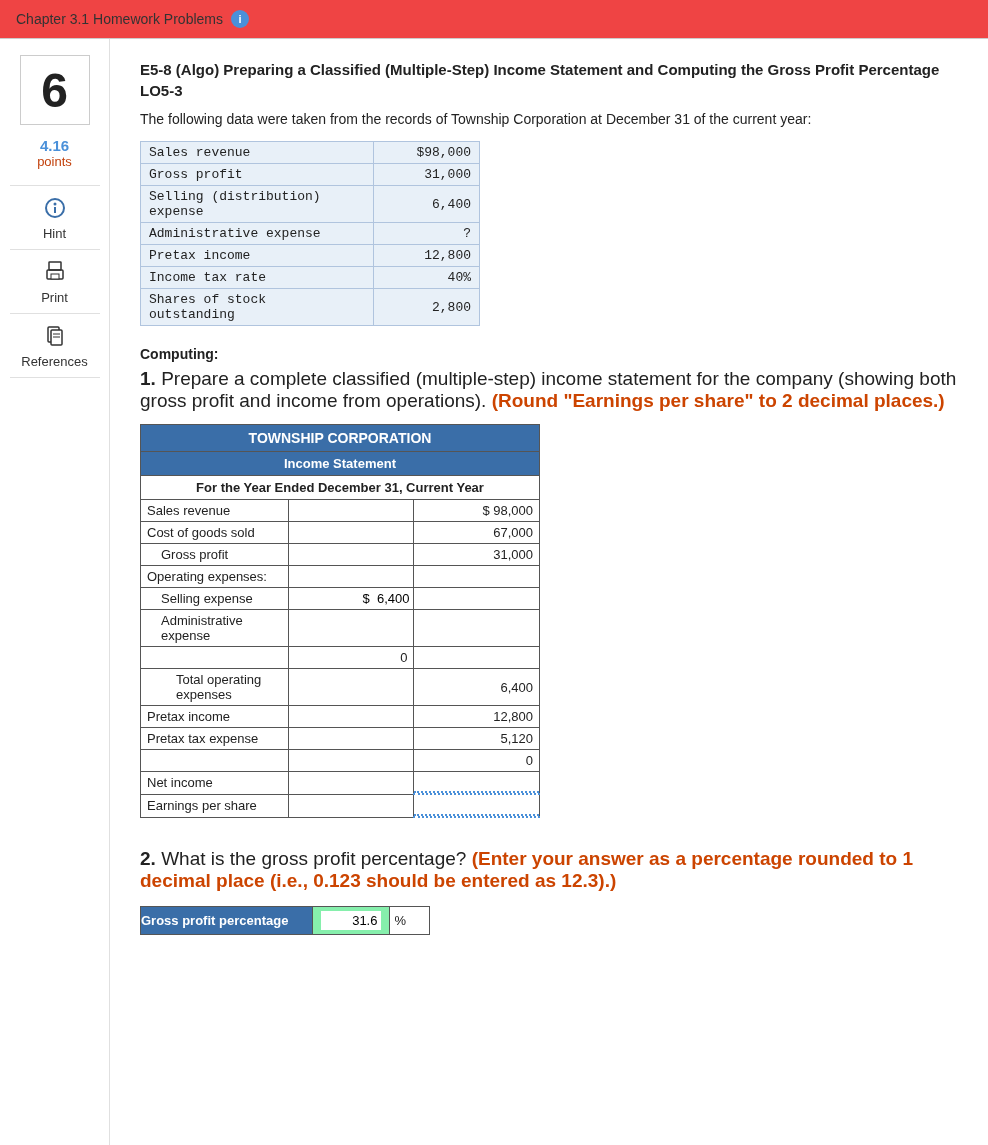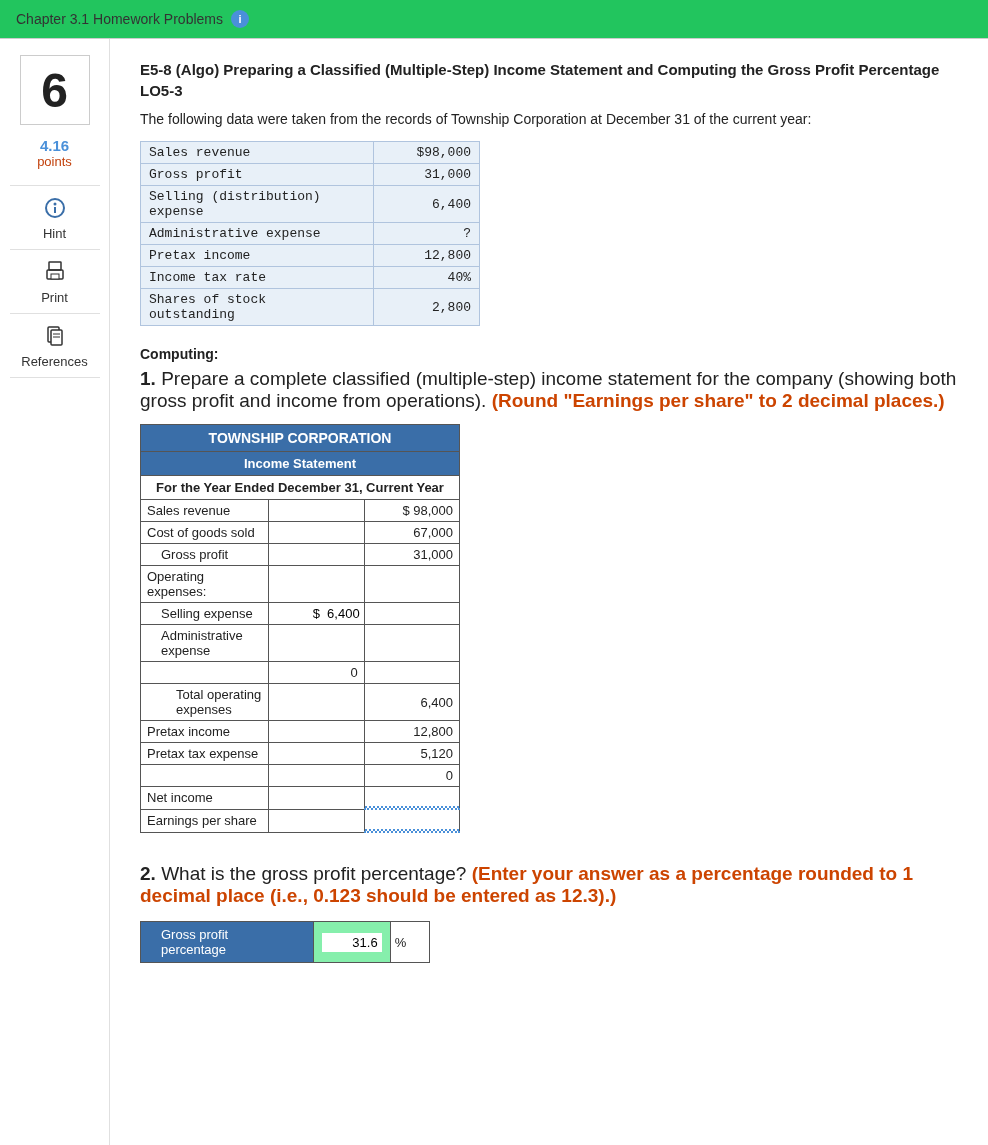--- a/index.html
+++ b/index.html
@@ -3,21 +3,21 @@
   <meta charset="utf-8">
   <style>
     * { box-sizing: border-box; margin: 0; padding: 0; }
     body {
       font-family: Arial, sans-serif;
       font-size: 14px;
       background: #f5f5f5;
       color: #222;
     }
     .top-bar {
-      background: #22c55e;
+      background: #ef4444;
       border-bottom: 1px solid #ccc;
       padding: 10px 16px;
       display: flex;
       align-items: center;
       gap: 8px;
     }
     .top-bar-title {
       font-size: 14px;
       color: #333;
     }
@@ -140,21 +140,21 @@
     .orange-text {
       color: #cc4400;
       font-weight: bold;
     }
     .income-table-wrapper {
       margin-top: 12px;
       margin-bottom: 20px;
     }
     .income-table {
       border-collapse: collapse;
-      width: 320px;
+      width: 400px;
       font-size: 13px;
     }
     .income-table th, .income-table td {
       border: 1px solid #555;
       padding: 3px 6px;
     }
     .income-table .header-company {
       background: #3a6ea8;
       color: #fff;
       text-align: center;
@@ -219,23 +219,23 @@
       width: 290px;
       font-size: 13px;
     }
     .gp-table td {
       border: 1px solid #555;
       padding: 4px 8px;
     }
     .gp-table .label-cell {
       background: #3a6ea8;
       color: #fff;
-      font-weight: normal;
+      font-weight: bold;
       width: 175px;
-      padding: 5px 20px;
+      padding: 5px 0;
     }
     .gp-table .input-cell {
       background: #86efac;
       text-align: right;
       width: 70px;
     }
     .gp-table .pct-cell {
       background: #fff;
       width: 40px;
       padding: 4px 4px;

